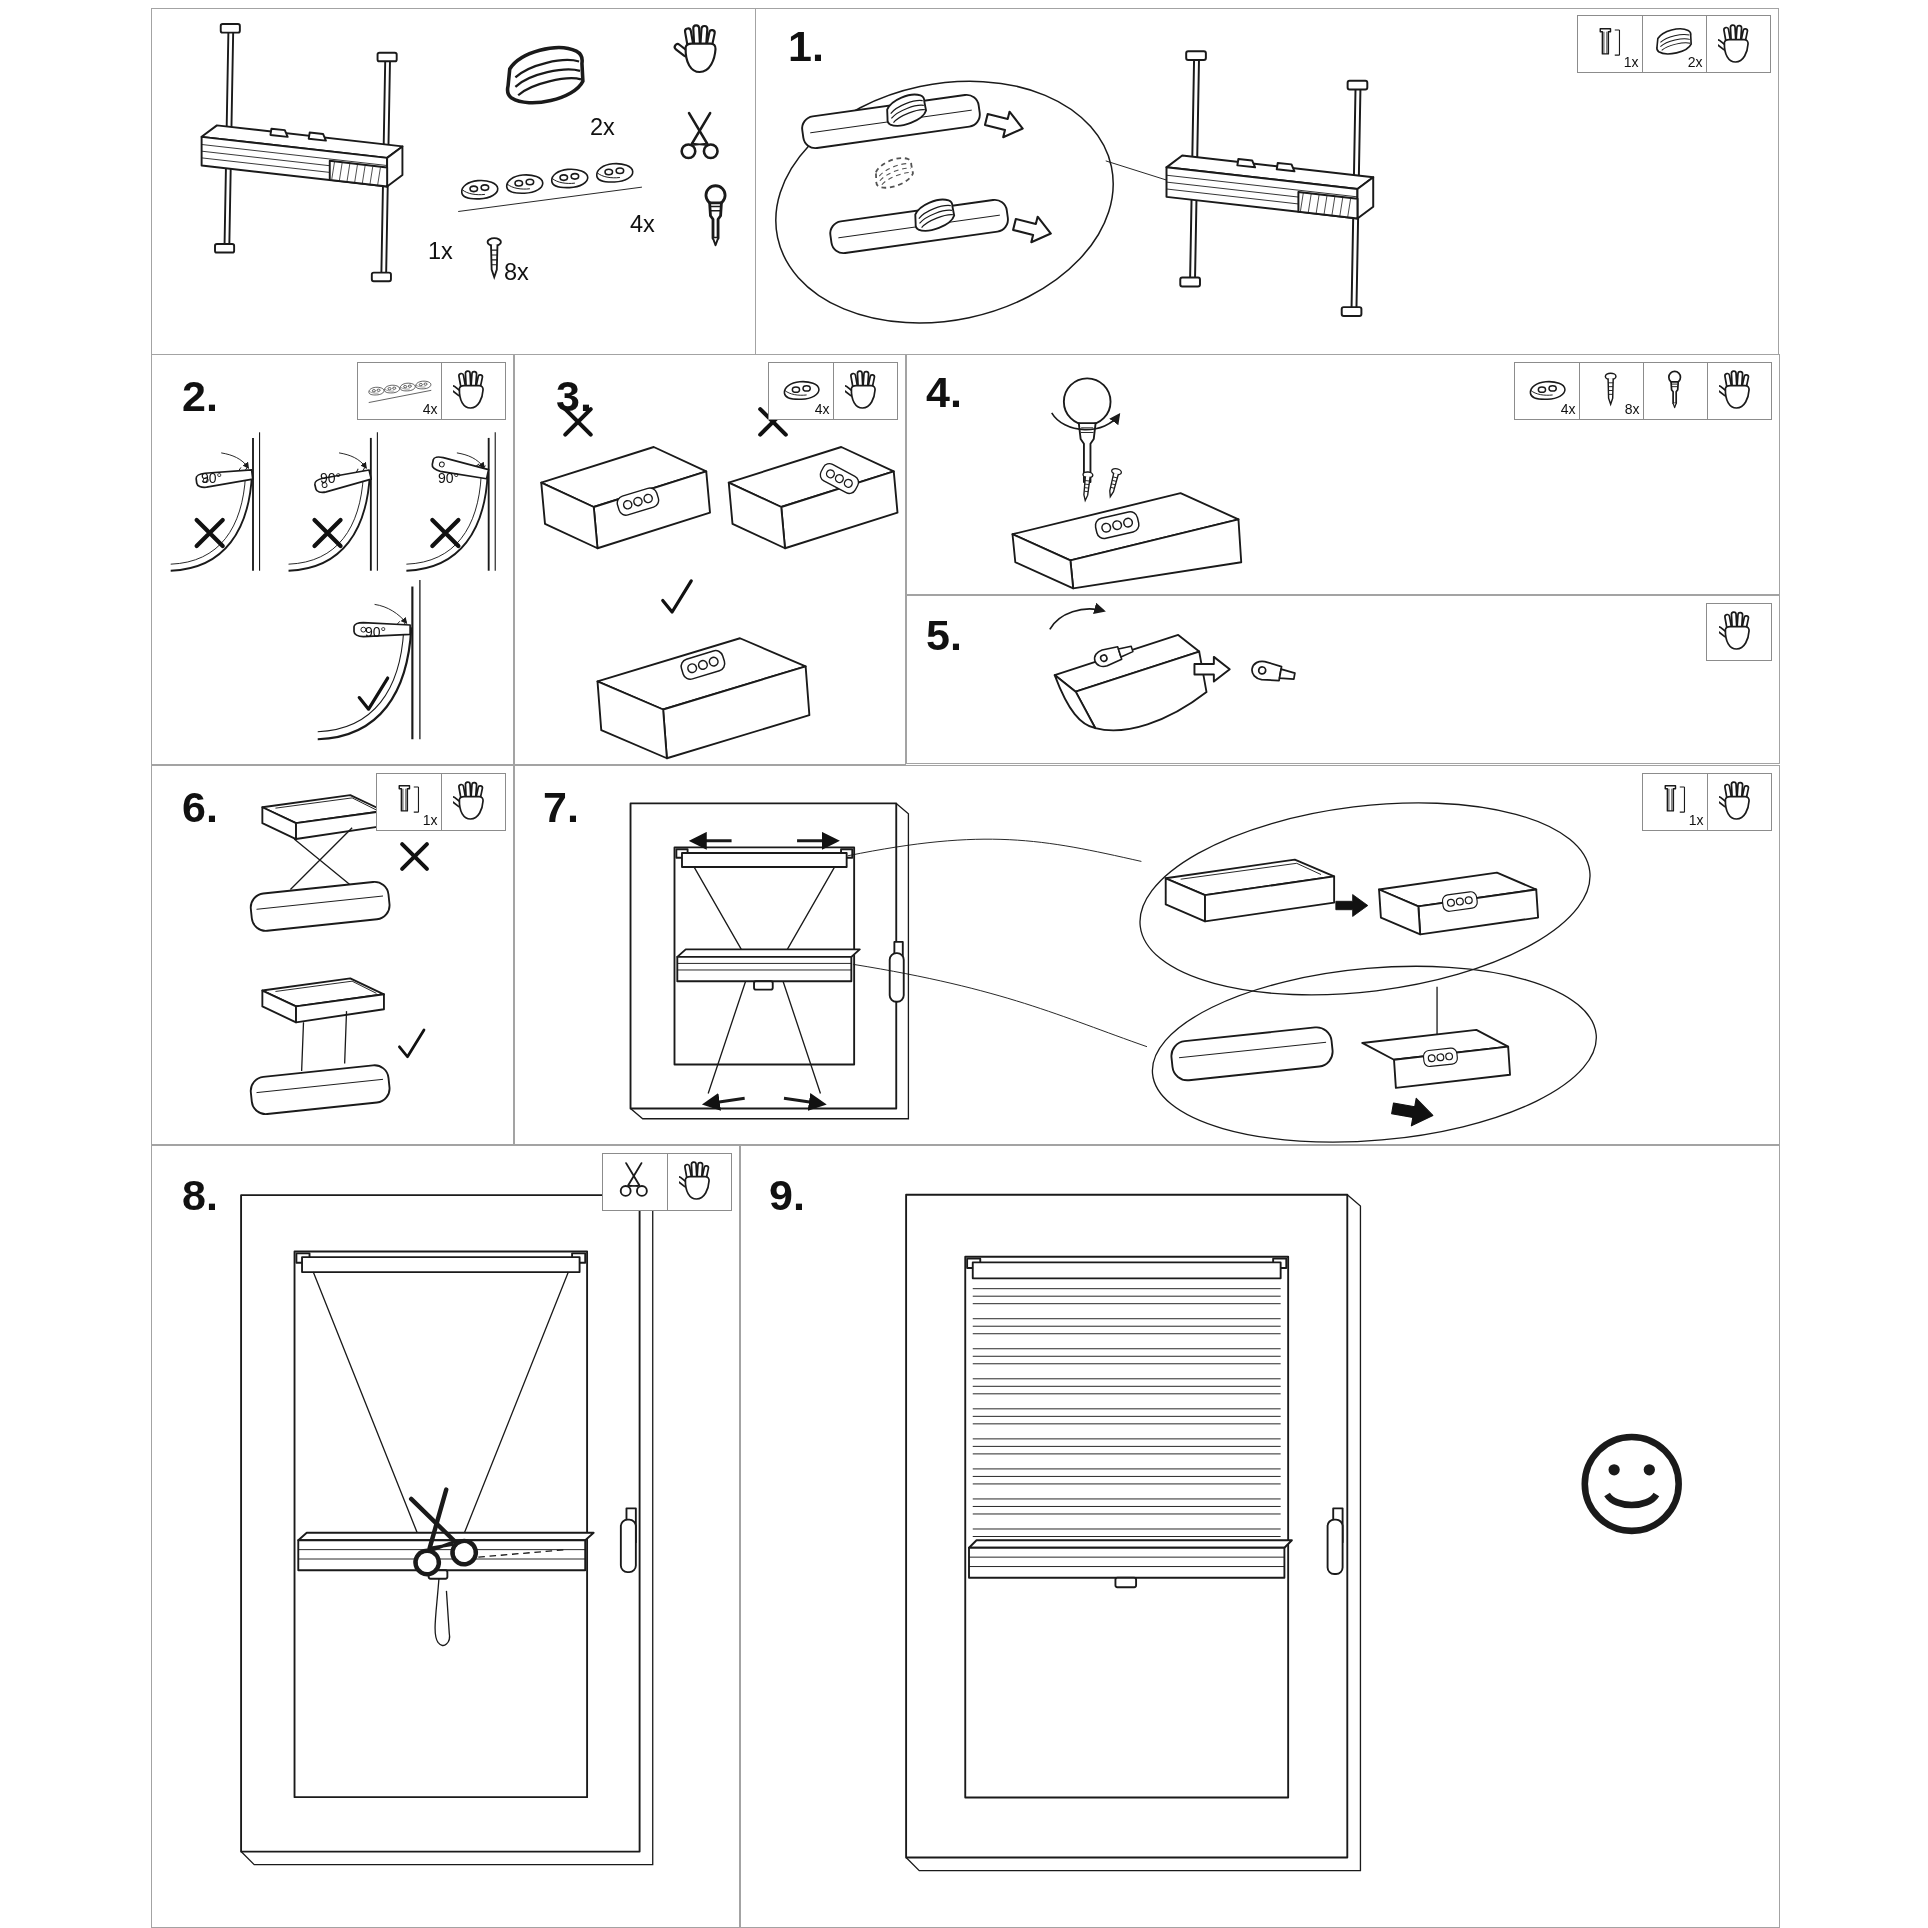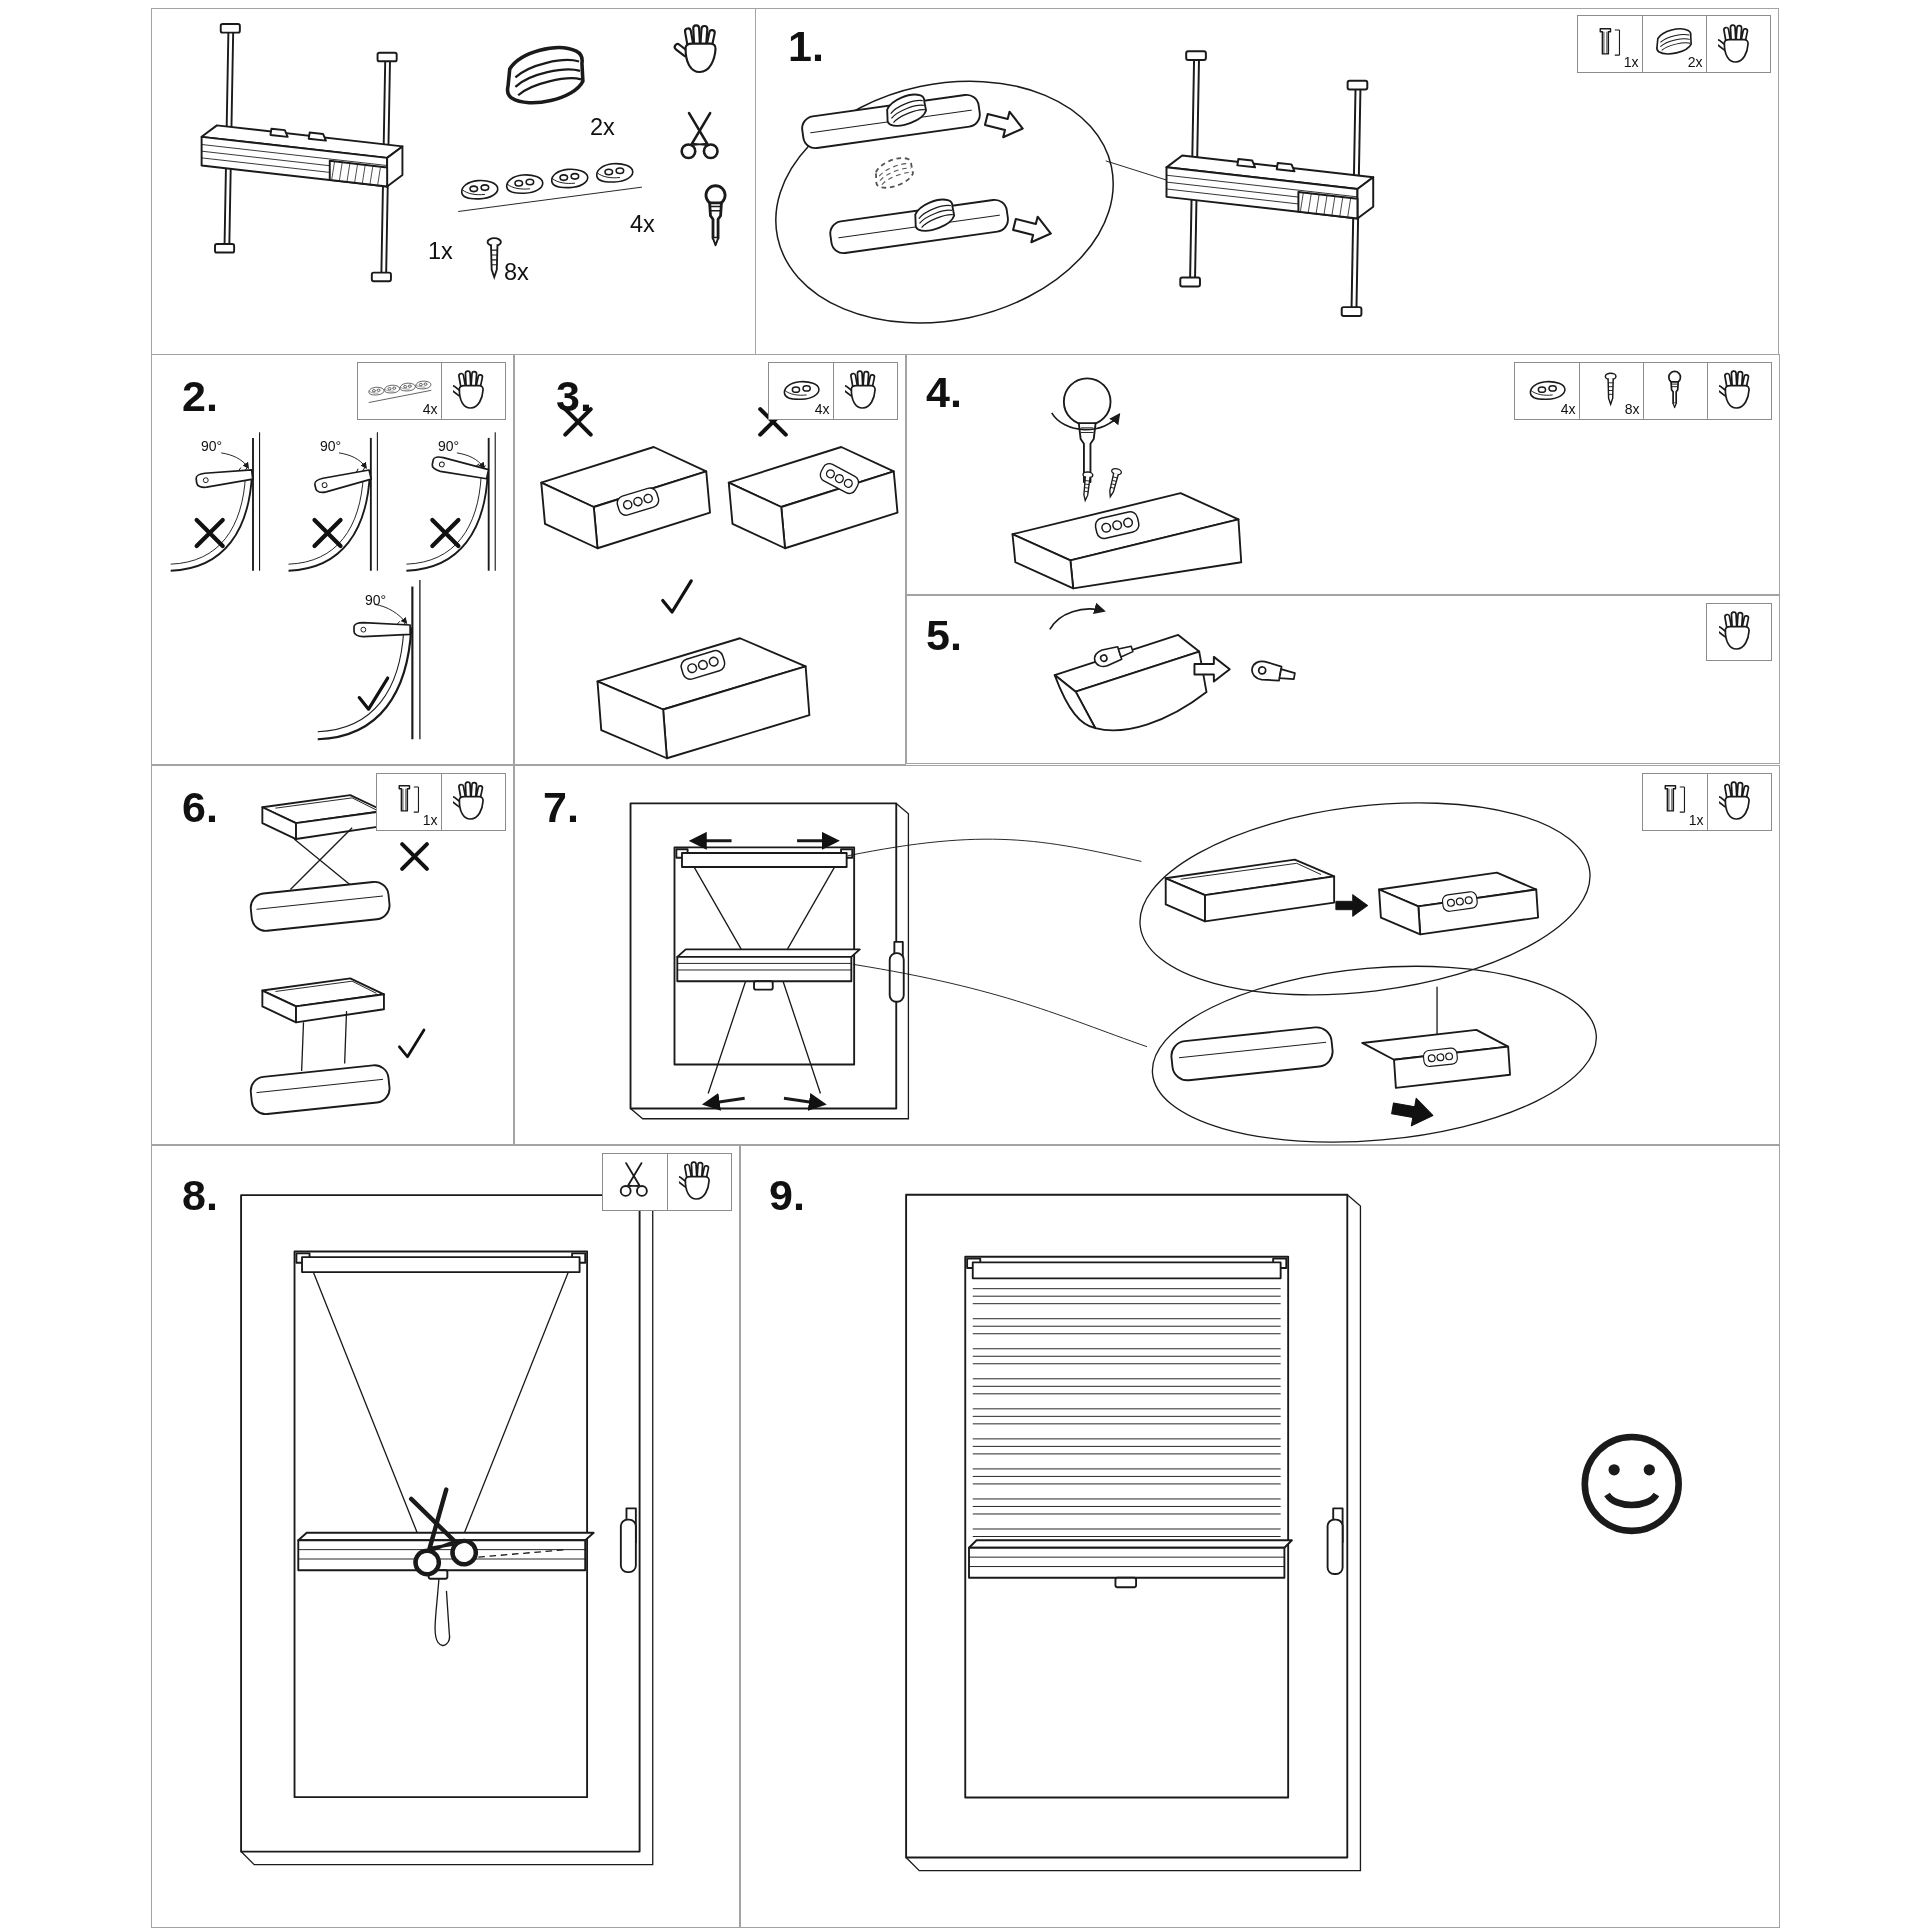--- a/index.html
+++ b/index.html
@@ -11,21 +11,21 @@
   .art { position:absolute; inset:0; width:100%; height:100%; }
   .stepnum { position:absolute; font-size:43px; font-weight:bold; z-index:3; }
   .toolbar { position:absolute; top:6.6px; right:6.6px; display:flex; border:0.9px solid #8c8c8c; background:#fff; z-index:4; }
   .tool-cell { width:64px; height:56px; position:relative; display:flex; align-items:center; justify-content:center; }
   .tool-cell.cell-wide { width:83px; }
   .tool-cell + .tool-cell { border-left:0.9px solid #8c8c8c; }
   .tool-cell svg { width:41px; height:41px; }
   .tool-cell svg.wide { width:68px; height:38px; }
   .tool-qty { position:absolute; right:3.8px; bottom:1.9px; font-size:14px; }
   .lbl { position:absolute; font-size:23.5px; z-index:3; }
-  .deg { position:absolute; font-size:14px; z-index:3; }
+  .deg { position:absolute; font-size:14px; z-index:3;margin-top:32px; }
   .face { fill:#fff; stroke:#1a1a1a; stroke-width:2; stroke-linejoin:round; }
   .ln { stroke:#1a1a1a; fill:none; }
   .thin { stroke:#1a1a1a; stroke-width:1; fill:none; }
   .cord { stroke:#1a1a1a; stroke-width:1.4; fill:none; }
 </style>
 </head>
 <body>
 
 <svg width="0" height="0" style="position:absolute" aria-hidden="true">
 <defs>

